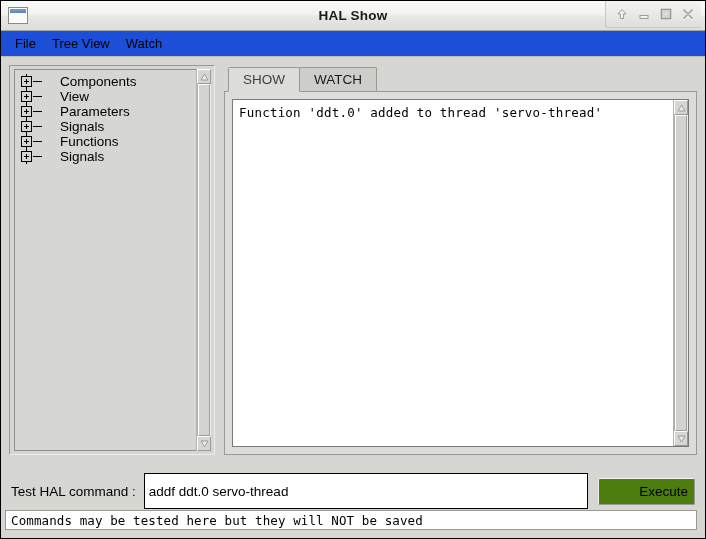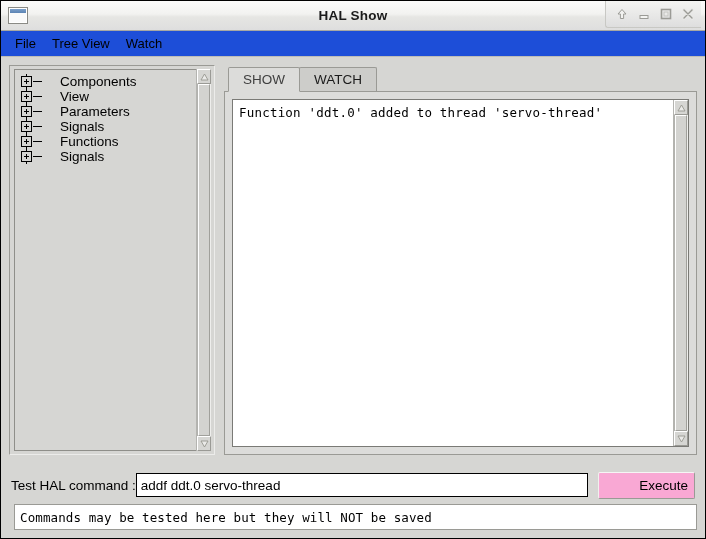--- a/index.html
+++ b/index.html
@@ -330,54 +330,55 @@
     height: 38px;
     display: flex;
     align-items: center;
     padding: 0 10px;
     box-sizing: border-box;
     background: #d6d6d3;
   }
   .cmd-label {
     font-size: 13.5px;
     color: #000;
+    margin-right: 8px;
     white-space: nowrap;
   }
   .cmd-entry {
     flex: 1 1 auto;
-    height: 24px;
+    height: 36px;
     box-sizing: border-box;
     background: #ffffff;
     border: 1px solid #000000;
     font-family: "Liberation Sans", sans-serif;
     font-size: 13.5px;
     color: #000;
     padding: 0 4px;
     outline: none;
   }
   .cmd-button {
     margin-left: 10px;
     height: 27px;
     min-width: 82px;
     box-sizing: border-box;
-    background: #f9a8d4;
+    background: #4d7c0f;
     border: 1px solid #9a9a95;
     border-top-color: #f6f6f5;
     border-left-color: #f0f0ee;
     font-family: "Liberation Sans", sans-serif;
     font-size: 13.5px;
     color: #000;
     cursor: default;
     border-radius: 2px;
     padding-left: 40px;
   }
   .statusbar {
     flex: 0 0 auto;
-    height: 26px;
-    margin: 0 8px 8px 13px;
+    height: 20px;
+    margin: 0 8px 8px 4px;
     box-sizing: border-box;
     background: #ffffff;
     border: 1px solid #9a9a95;
     display: flex;
     align-items: center;
     padding: 0 5px;
   }
   .status-text {
     font-family: "DejaVu Sans Mono", "Liberation Mono", monospace;
     font-size: 12.5px;

